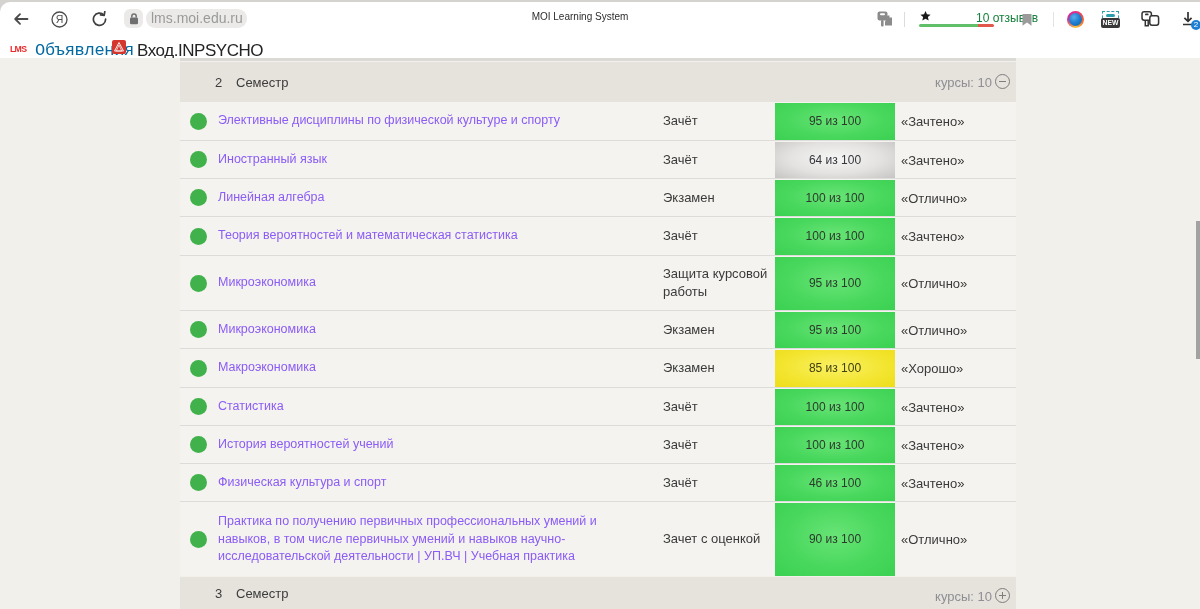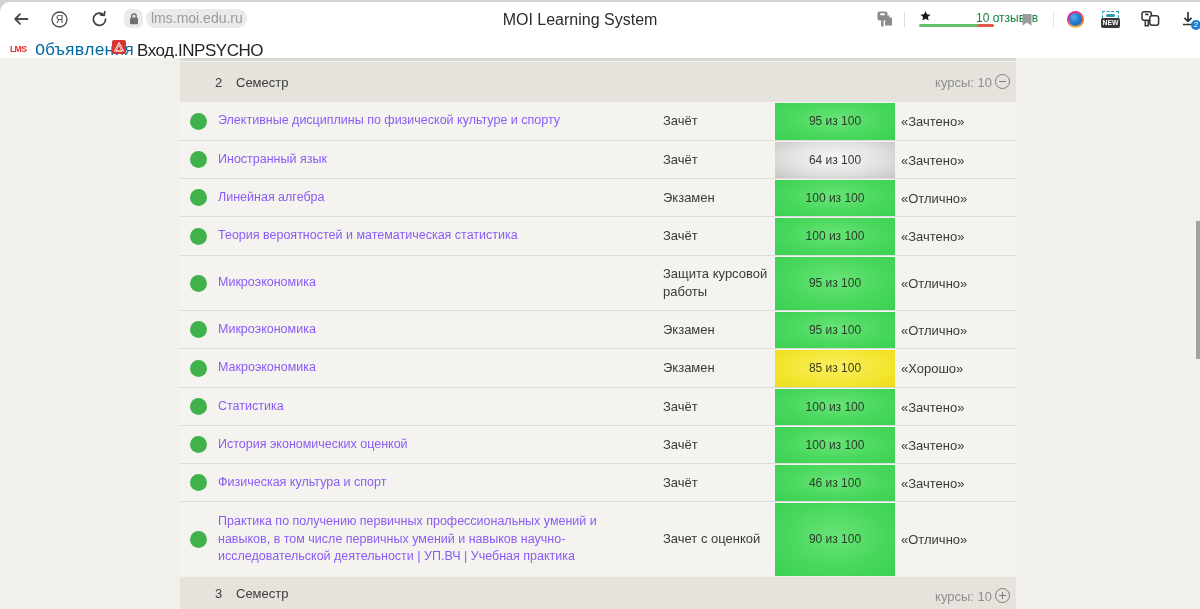--- a/index.html
+++ b/index.html
@@ -6,21 +6,21 @@
   html,body { width:1200px; height:609px; overflow:hidden; }
   body { font-family:"Liberation Sans", sans-serif; background:#f1f0eb; position:relative; }
   
   #topstrip { position:absolute; left:0; top:0; width:1200px; height:12px; background:#d5d3d0; }
   #toolbar { position:absolute; left:0; top:0; width:1200px; height:38px; background:#fff; border-top-left-radius:10px; margin-top:2px; }
   #bookmarks { position:absolute; left:0; top:40px; width:1200px; height:18px; background:#fff; }
   .icon { position:absolute; color:#4a4a4a; }
   
   #lockchip { position:absolute; left:124px; top:9px; width:19px; height:19px; background:#ebeae8; border-radius:6px; }
   #urlpill { position:absolute; left:146px; top:9px; width:101px; height:19px; background:#ebeae8; border-radius:9px; color:#9a9a9a; font-size:14px; line-height:19px; padding-left:5px; }
-  #title { position:absolute; left:430px; top:11px; width:300px; text-align:center; font-size:16px; color:#2d2d2d; }
+  #title { position:absolute; left:430px; top:11px; width:300px; text-align:center; font-size:10px; color:#2d2d2d; }
   
   #bm-lms { position:absolute; left:10px; top:43px; color:#ee2b2b; font-weight:bold; font-size:9.5px; letter-spacing:-0.8px; transform:scaleX(0.92); transform-origin:left; }
   #bm-obj { position:absolute; left:35px; top:41px; font-size:17px; letter-spacing:-0.3px; color:#0369a1;font-family:Liberation Mono, monospace; }
   #bm-icon2 { position:absolute; left:112px; top:40px; width:14px; height:14px; background:#d5372e; border-radius:2px; }
   #bm-vhod { position:absolute; left:137px; top:41px; font-size:17px; letter-spacing:-0.45px; color:#242424; }
   
   #content { position:absolute; left:0; top:58px; width:1200px; height:551px; background:#f1f0eb; }
   #table { position:absolute; left:180px; top:0; width:836px; }
   #prevband { position:absolute; left:0; top:0; width:836px; height:3px; background:#dcdad5; }
   #prevband2 { position:absolute; left:0; top:3px; width:836px; height:1px; background:#f2f1ed; }
@@ -184,21 +184,21 @@
       </div>
       <div class="row" style="height:38px;">
         <span class="dot"></span>
         <div class="cname">Статистика</div>
         <div class="ctype">Зачёт</div>
         <div class="badge bgreen">100 из 100</div>
         <div class="grade">«Зачтено»</div>
       </div>
       <div class="row" style="height:38px;">
         <span class="dot"></span>
-        <div class="cname">История экономических оценкой</div>
+        <div class="cname">История вероятностей учений</div>
         <div class="ctype">Зачёт</div>
         <div class="badge bgreen">100 из 100</div>
         <div class="grade">«Зачтено»</div>
       </div>
       <div class="row" style="height:38px;">
         <span class="dot"></span>
         <div class="cname">Физическая культура и спорт</div>
         <div class="ctype">Зачёт</div>
         <div class="badge bgreen">46 из 100</div>
         <div class="grade">«Зачтено»</div>

